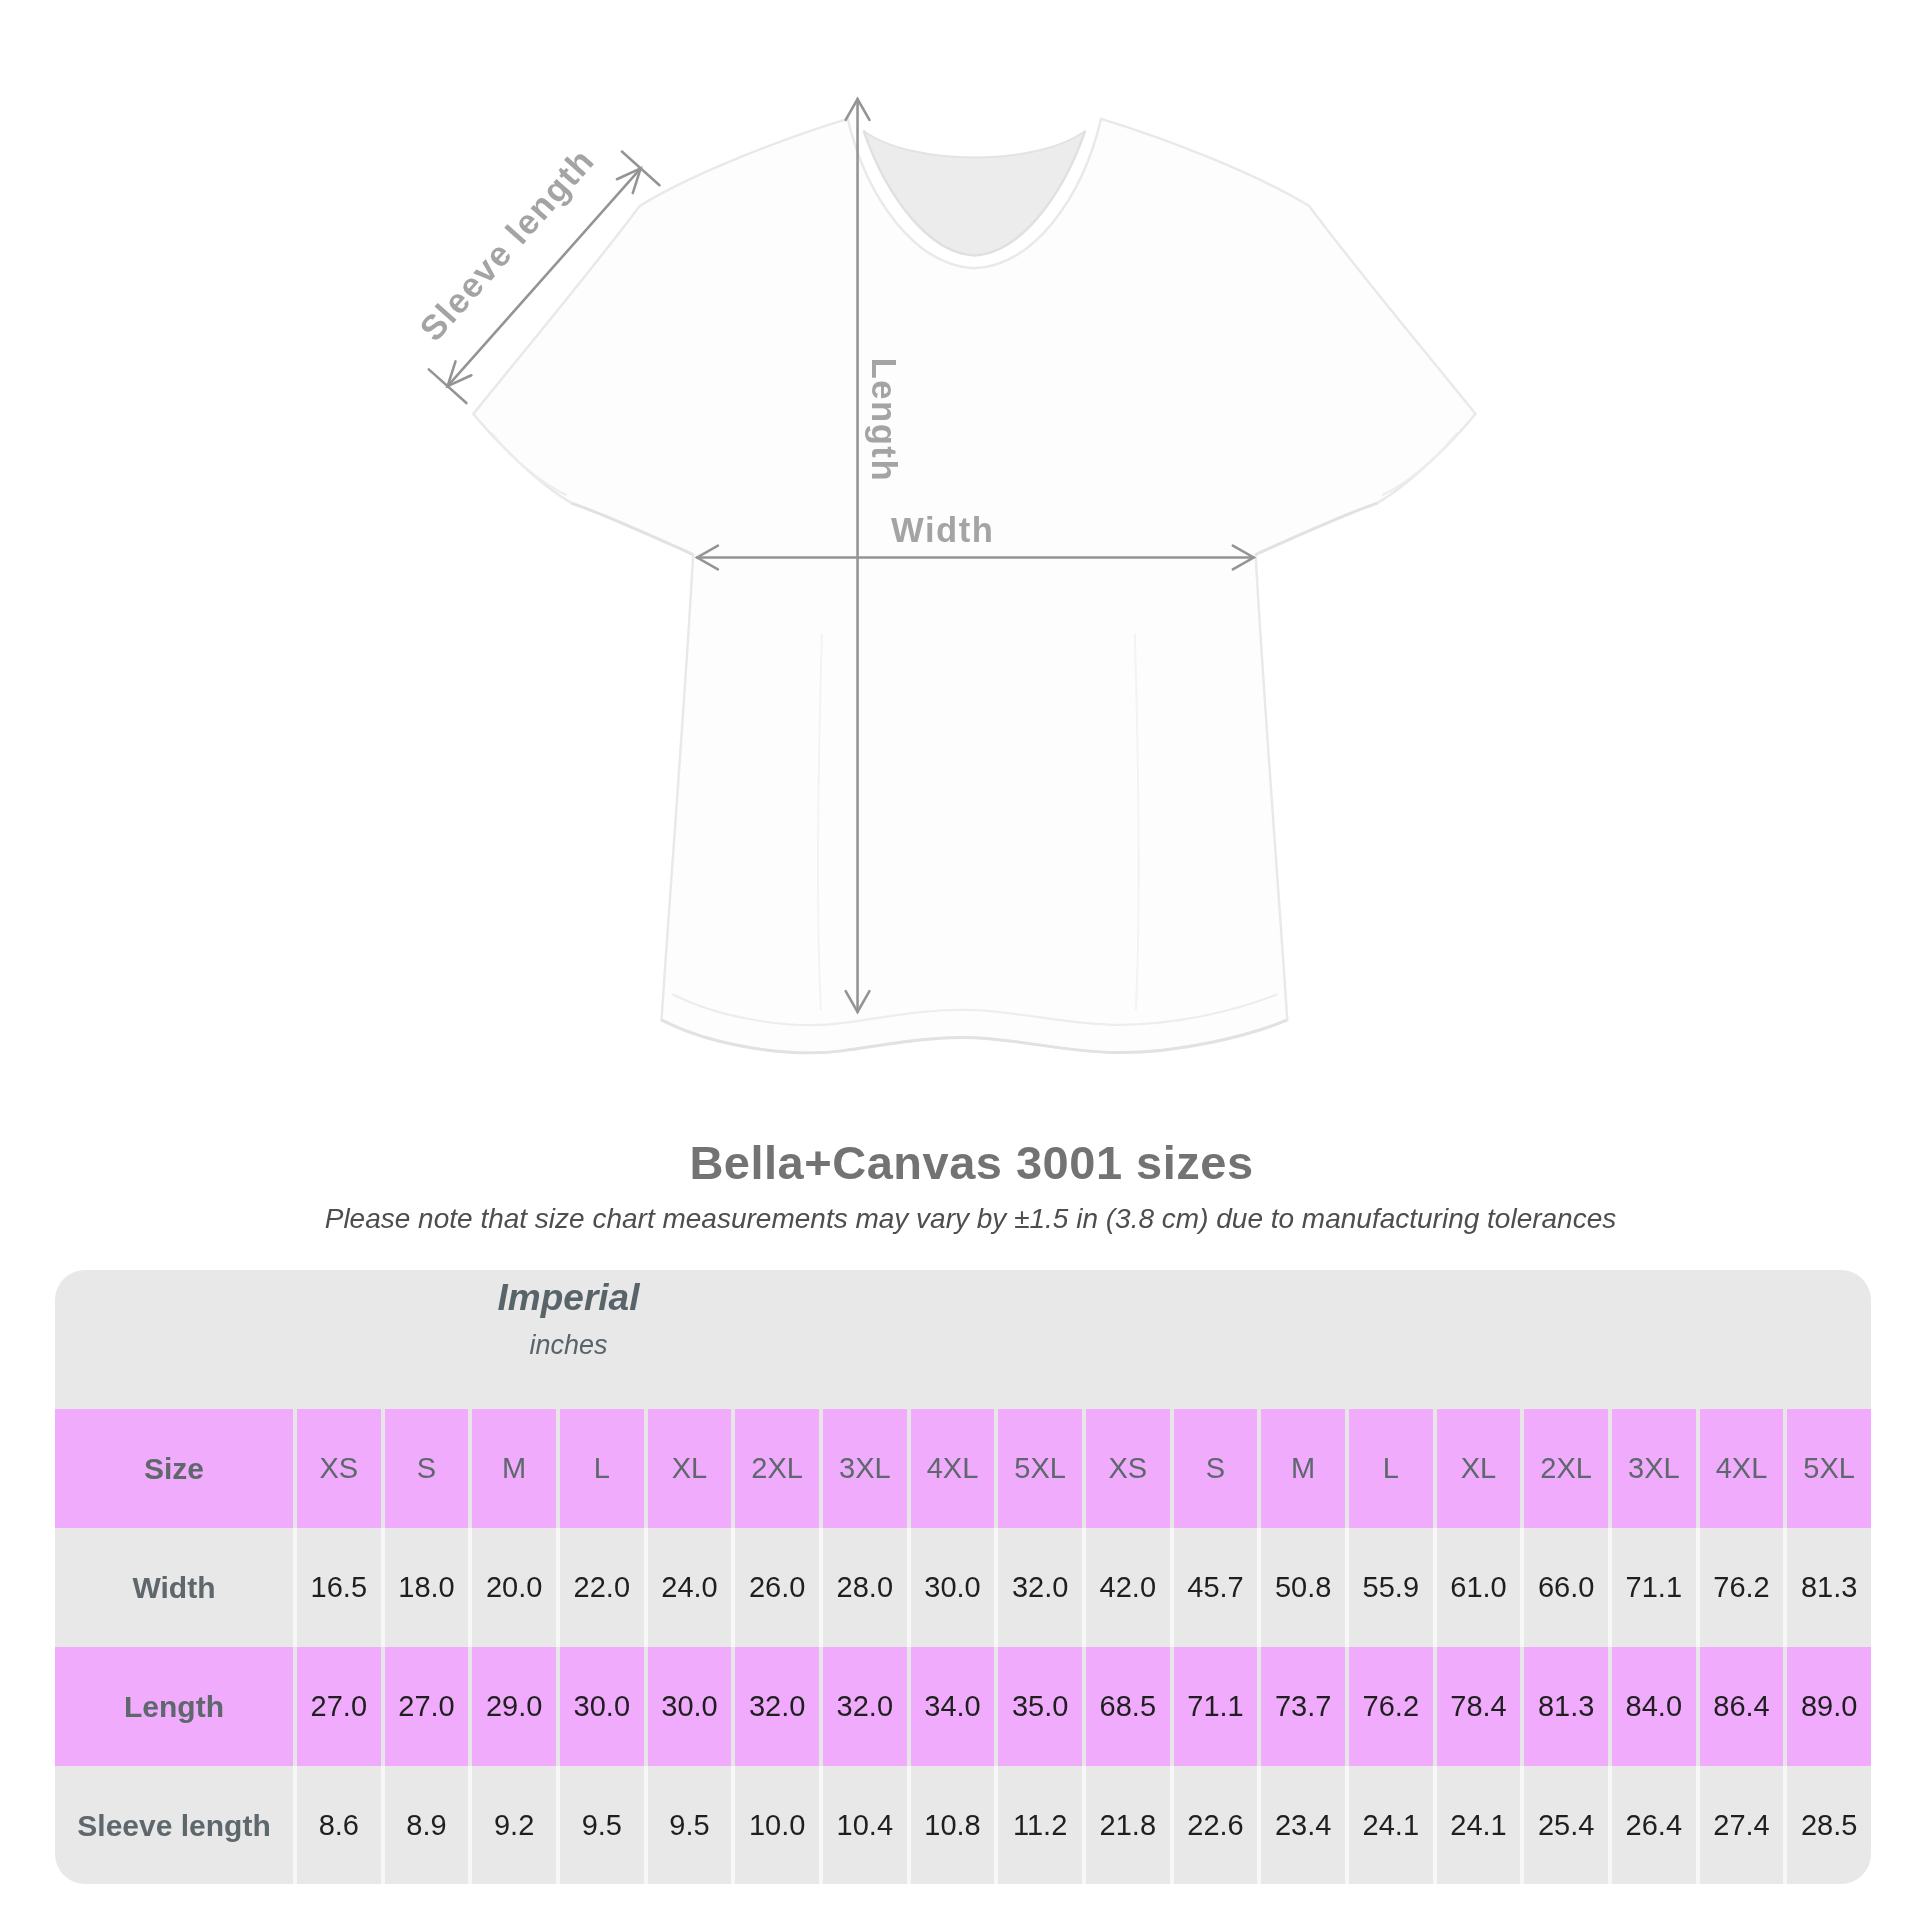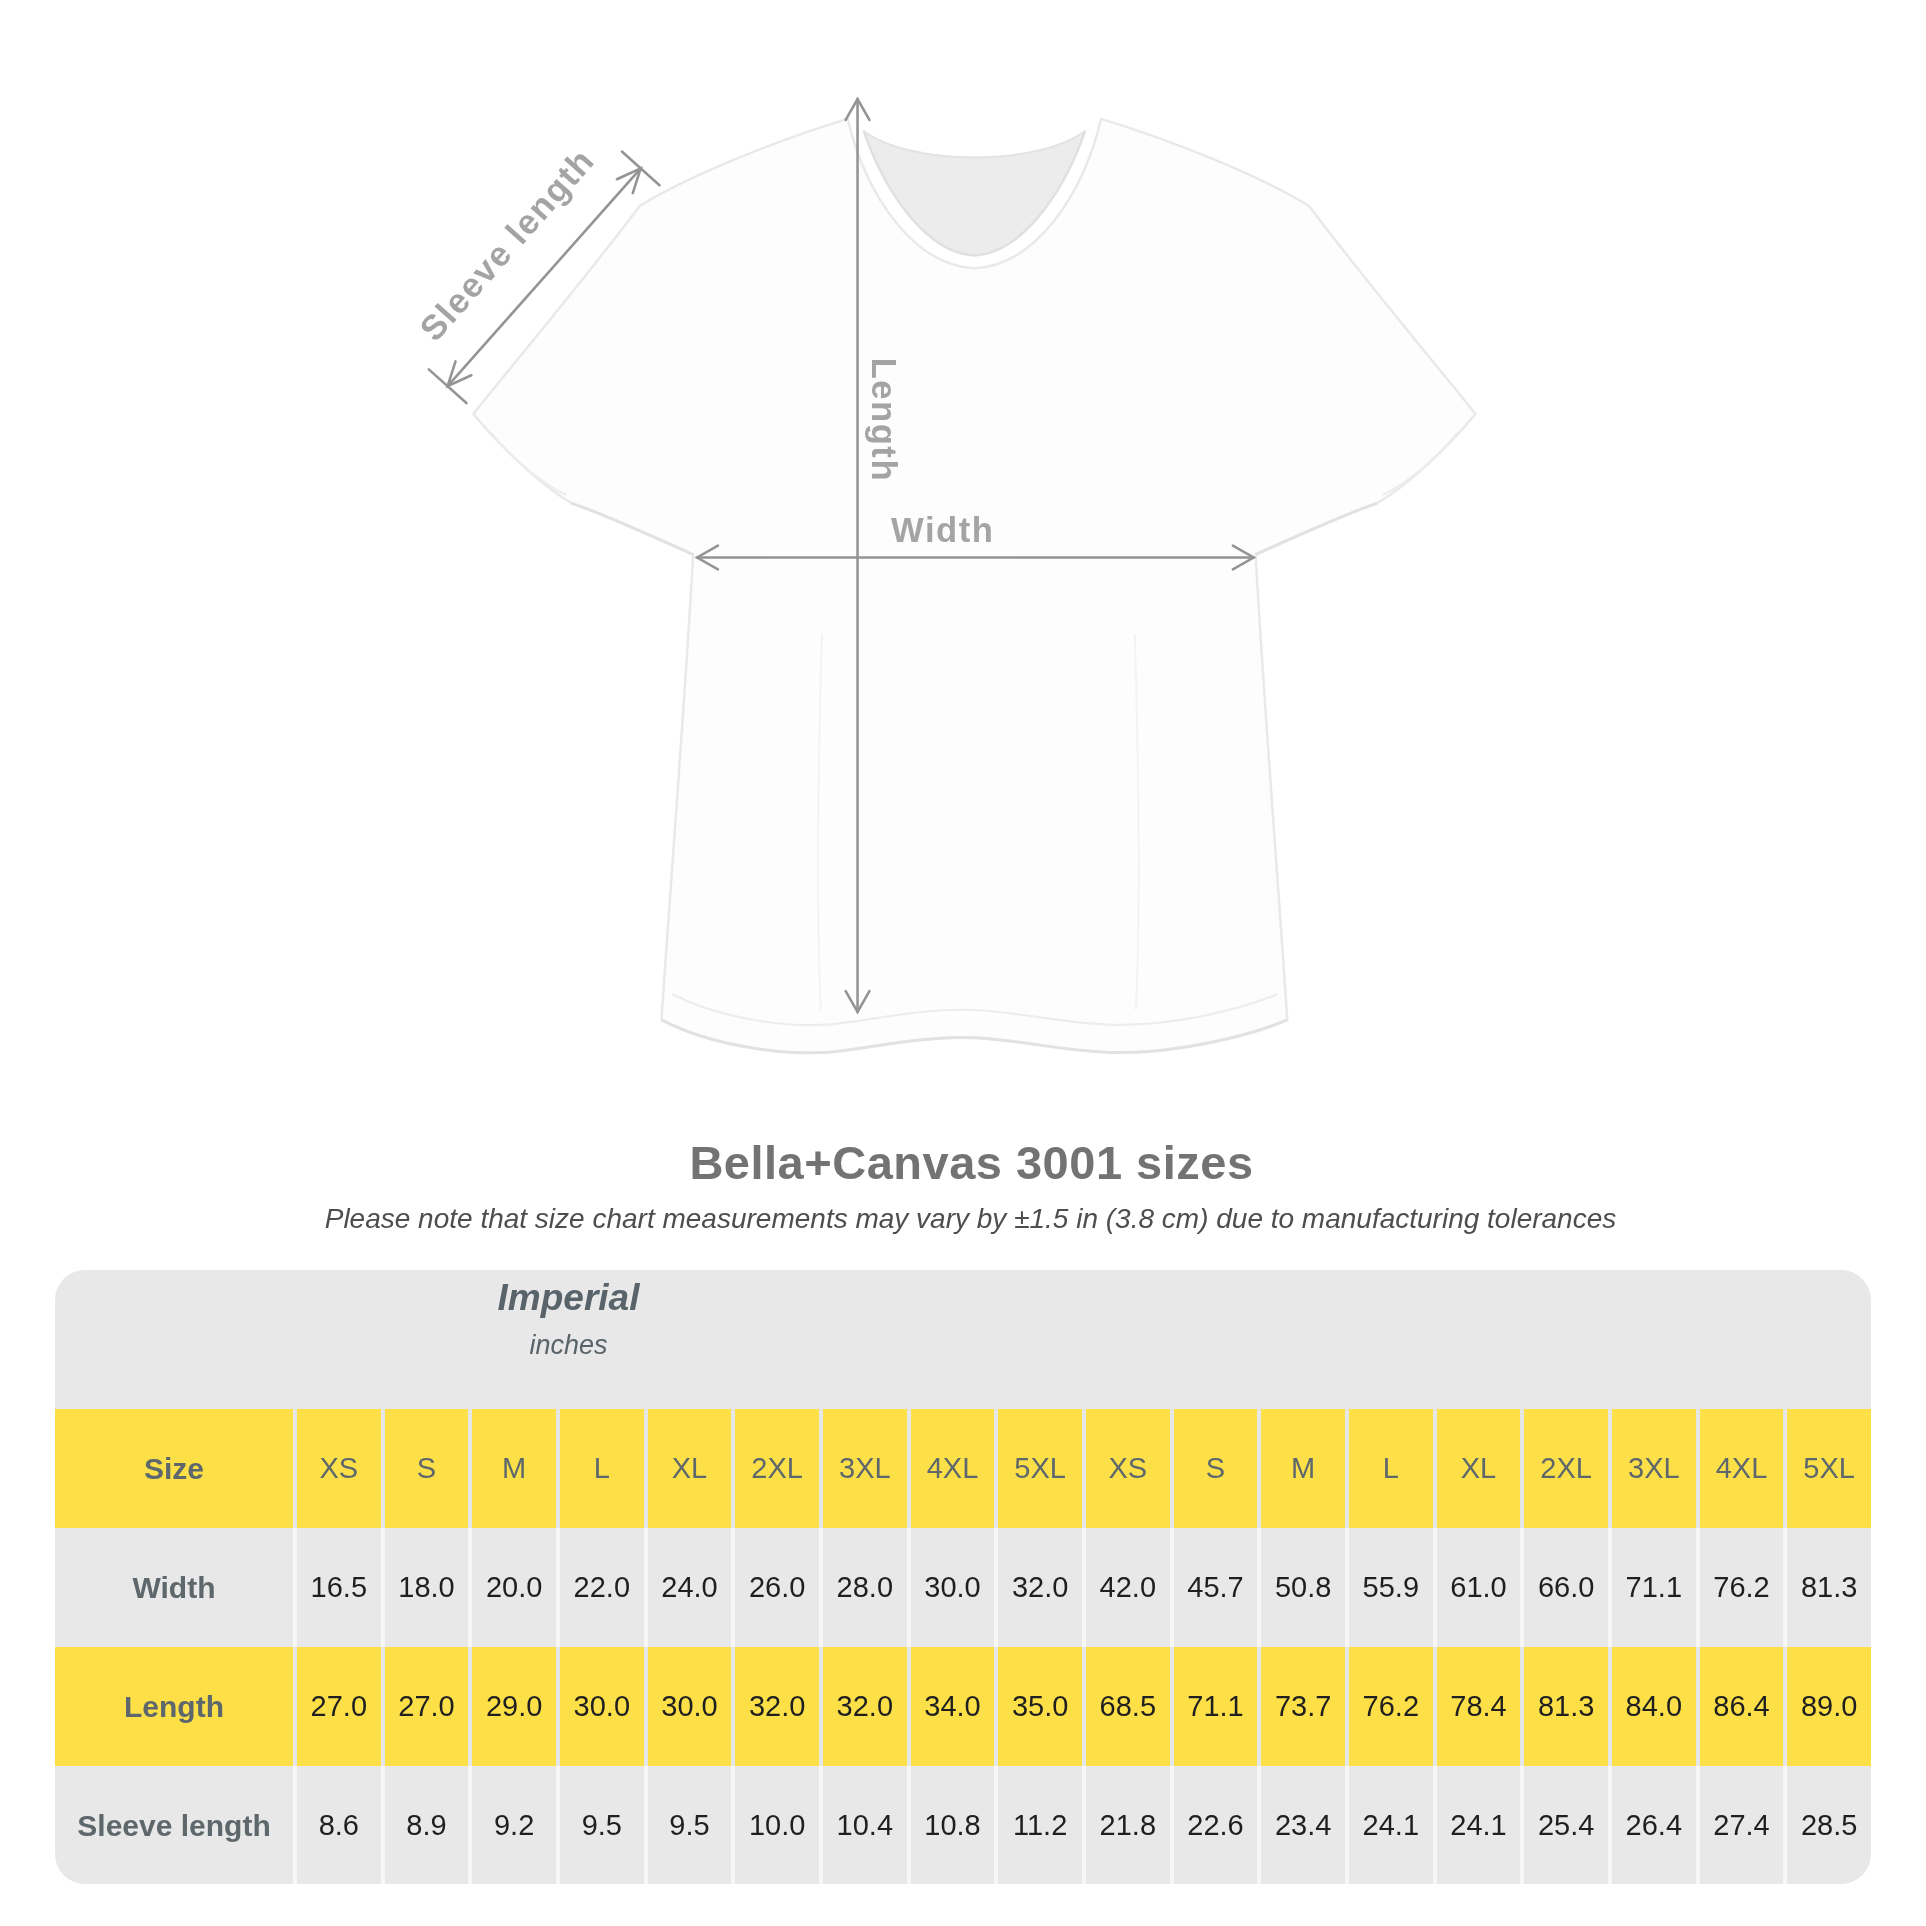--- a/index.html
+++ b/index.html
@@ -30,21 +30,21 @@
   .card{position:absolute;top:1270px;left:55px;width:1816px;height:614px;
         background:#e8e8e8;border-radius:30px;overflow:hidden;}
   .band{display:grid;grid-template-columns:1027px 1fr;height:139px;}
   .unit{display:flex;flex-direction:column;align-items:center;justify-content:center;
         padding-bottom:42px;gap:11px;color:#59646a;}
   .unit-label{font-size:37px;font-weight:700;font-style:italic;}
   .unit-sub{font-size:27px;font-style:italic;}
   .trow{display:grid;grid-template-columns:238px repeat(18,1fr);height:119px;}
   .trow .cell{display:flex;align-items:center;justify-content:center;min-width:0;}
   .trow .cell + .cell{border-left:4px solid var(--sep);}
-  .row-white{background:#fde047;--sep:#e6e6e6;}
+  .row-white{background:#f0abfc;--sep:#e6e6e6;}
   .row-gray{background:transparent;--sep:#f7f7f7;}
   .label-cell{font-size:30px;font-weight:700;color:#5e686c;}
   .size-cell{font-size:29px;font-weight:400;color:#5e686c;}
   .value-cell{font-size:29px;color:#1f1f1f;}
 </style>
 </head>
 <body>
 
 <div class="stage">
 

